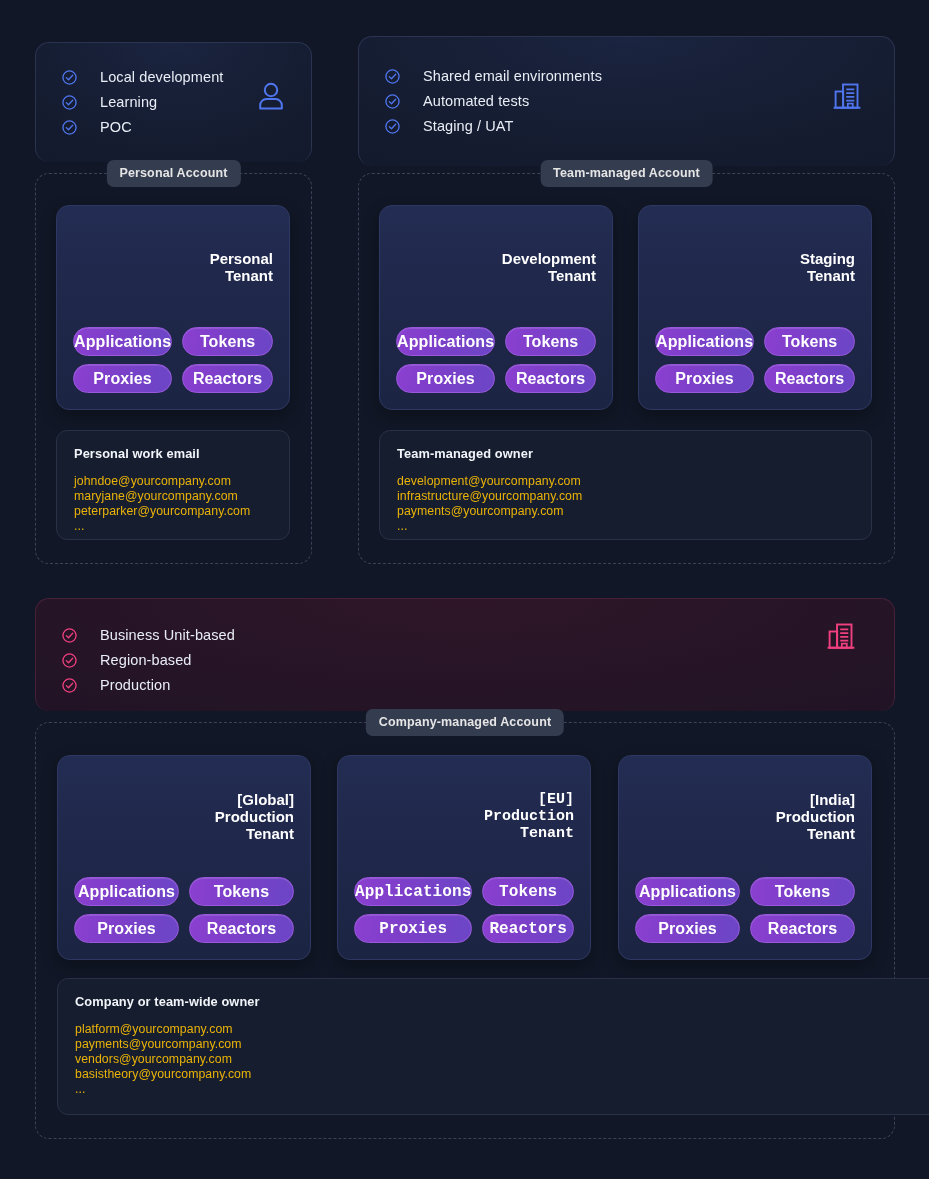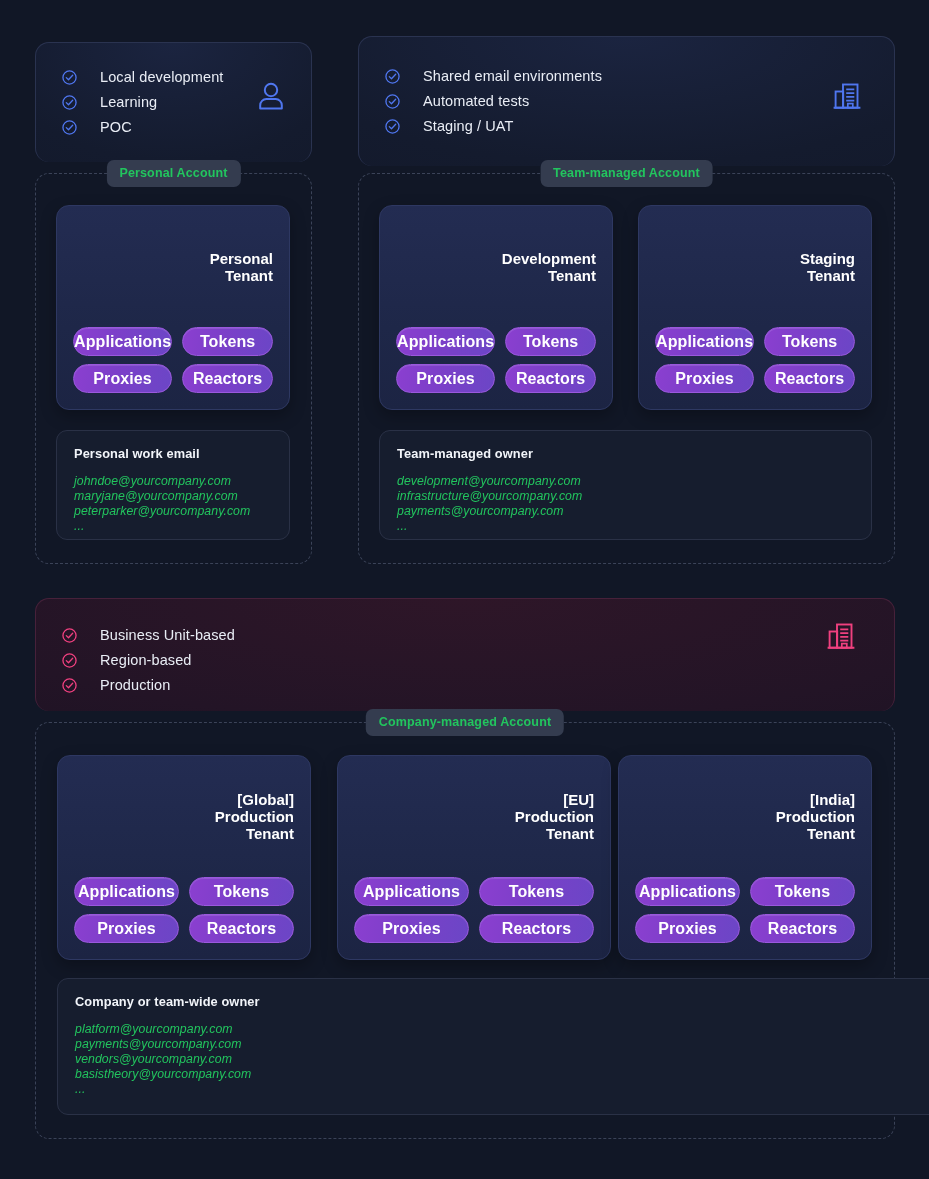--- a/index.html
+++ b/index.html
@@ -66,21 +66,21 @@
   
   .acct-group {
     position: absolute;
     border: 1px dashed #3b4358;
     border-radius: 14px;
   }
   .acct-badge {
     position: absolute;
     top: -14px;
     background: #343c4f;
-    color: #22c55e;
+    color: #e5e5e5;
     font-size: 12.5px;
     font-weight: bold;
     letter-spacing: .15px;
     padding: 6px 13px 7px;
     border-radius: 7px;
     white-space: nowrap;
   }
 
   
   .tenant {
@@ -133,25 +133,24 @@
     padding: 15px 17px 17px;
   }
   .owner-title {
     color: #f2f5fa;
     font-size: 12.8px;
     font-weight: bold;
     margin-bottom: 13px;
     letter-spacing: .1px;
   }
   .owner-email {
-    color: #22c55e;
+    color: #eab308;
     font-size: 12.3px;
     line-height: 15px;
     letter-spacing: .05px;
-    font-style: italic;
   }
 </style>
 </head>
 <body>
 
 <div class="page">
 
   <div class="banner banner-blue" style="left:35px; top:42px; width:277px; height:120px;">
     <ul class="feature-list">
       <li class="feature-row">
@@ -344,21 +343,21 @@
 Production
 Tenant</div>
     <div class="pill-grid">
       <div class="pill">Applications</div>
       <div class="pill">Tokens</div>
       <div class="pill">Proxies</div>
       <div class="pill">Reactors</div>
     </div>
   </div>
 
-  <div class="tenant" style="left:337px; top:755px; width:274px; height:205px;">
+  <div class="tenant" style="left:337px; top:755px; width:254px; height:205px;font-family:Liberation Mono, monospace;">
     <div class="tenant-title">[EU]
 Production
 Tenant</div>
     <div class="pill-grid">
       <div class="pill">Applications</div>
       <div class="pill">Tokens</div>
       <div class="pill">Proxies</div>
       <div class="pill">Reactors</div>
     </div>
   </div>

